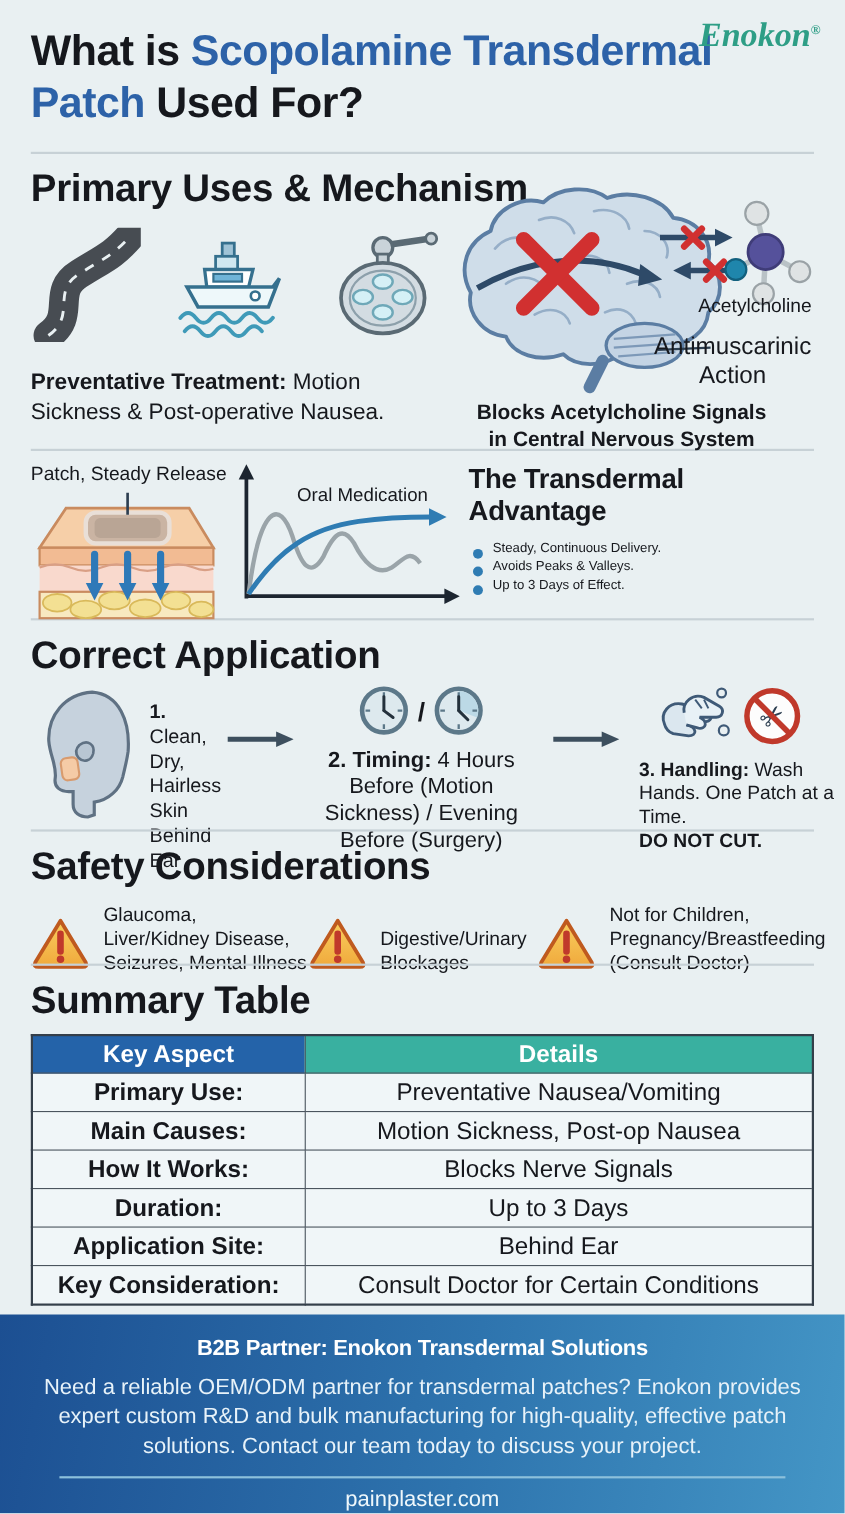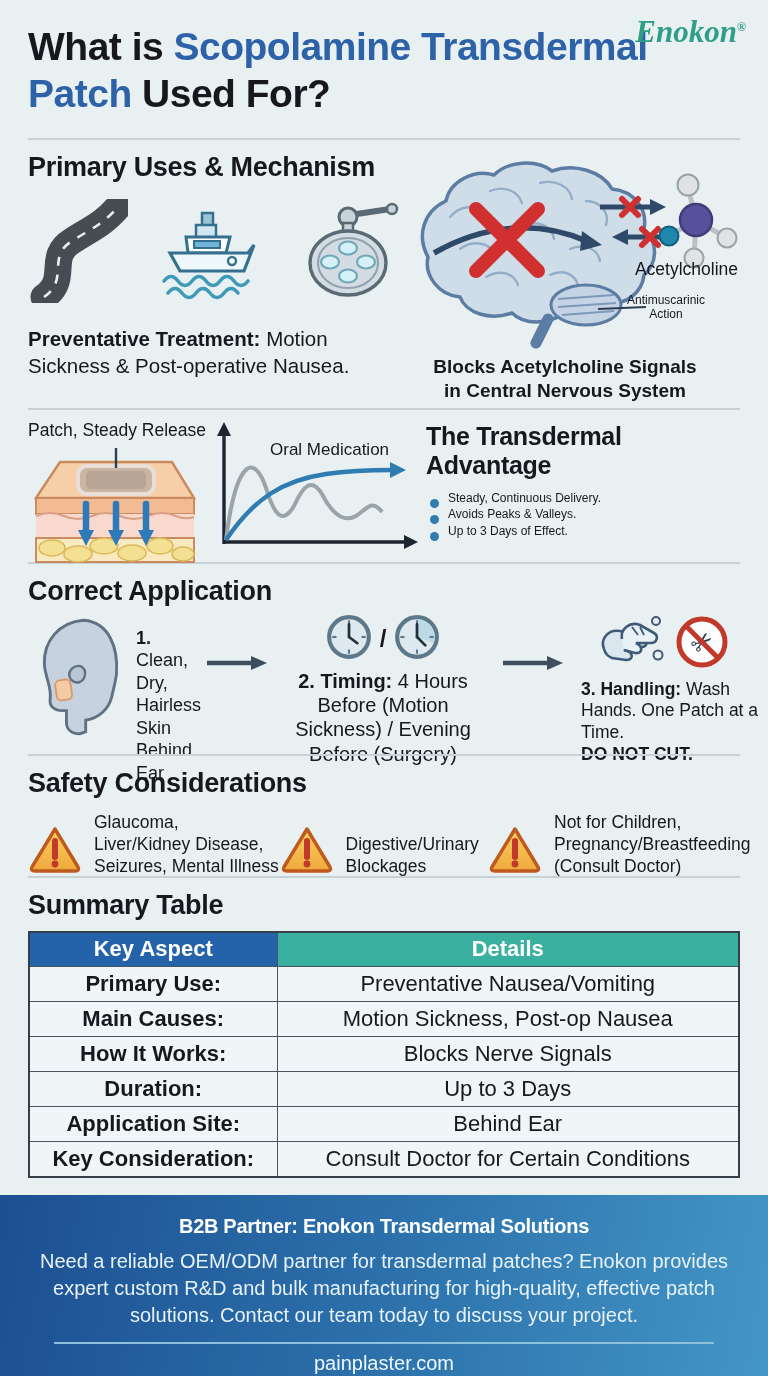--- a/index.html
+++ b/index.html
@@ -11,33 +11,33 @@
   .header { position:relative; padding:24px 28px 0; }
   .title { font-size:39px; line-height:1.2; font-weight:800; letter-spacing:-0.5px; width:660px; }
   .title .hl { color:#2d62a8; }
   .brand { position:absolute; top:14px; right:22px; font-family:Liberation Serif, serif; font-style:italic; font-weight:bold; font-size:31px; color:#2e9e86; }
   .brand sup { font-size:12px; font-style:normal; }
   .divider { height:2px; background:#c7d1d6; margin:0 28px; flex:none; }
   .hdr-space { height:20px; }
 
   
   section { padding:0 28px; flex:none; }
-  h2 { font-size:27px; font-weight:800; letter-spacing:-0.3px; }
+  h2 { font-size:35px; font-weight:800; letter-spacing:-0.3px; }
 
   
   .s1 { height:268px; }
   .s1 h2 { margin:12px 0 4px; }
   .s1-row { display:flex; }
   .s1-left { width:362px; flex:none; }
   .icon-row { display:flex; gap:28px; align-items:center; margin-top:10px; height:112px; }
   .s1-caption { margin-top:16px; font-size:20.5px; line-height:1.35; }
   .s1-right { width:350px; position:relative; margin-top:-30px; }
   .mech { position:relative; width:350px; height:196px; }
   .mech-label-1 { position:absolute; right:2px; top:102px; font-size:17.5px; }
-  .mech-label-2 { position:absolute; right:0px; top:136px; font-size:12px; width:148px; text-align:center; line-height:1.2; }
+  .mech-label-2 { position:absolute; right:0px; top:136px; font-size:22px; width:148px; text-align:center; line-height:1.2; }
   .mech-caption { text-align:center; font-size:19px; font-weight:700; line-height:1.3; margin-top:2px; }
 
   
   .s2 { height:152px; display:flex; padding-top:8px; }
   .s2-illus { width:392px; flex:none; position:relative; }
   .patch-label { font-size:17.5px; position:absolute; left:0; top:2px; }
   .skin-svg { position:absolute; left:0; top:28px; }
   .graph-svg { position:absolute; left:182px; top:2px; }
   .oral-label { position:absolute; left:242px; top:22px; font-size:17px; }
   .s2-right { padding-left:6px; padding-top:4px; }

